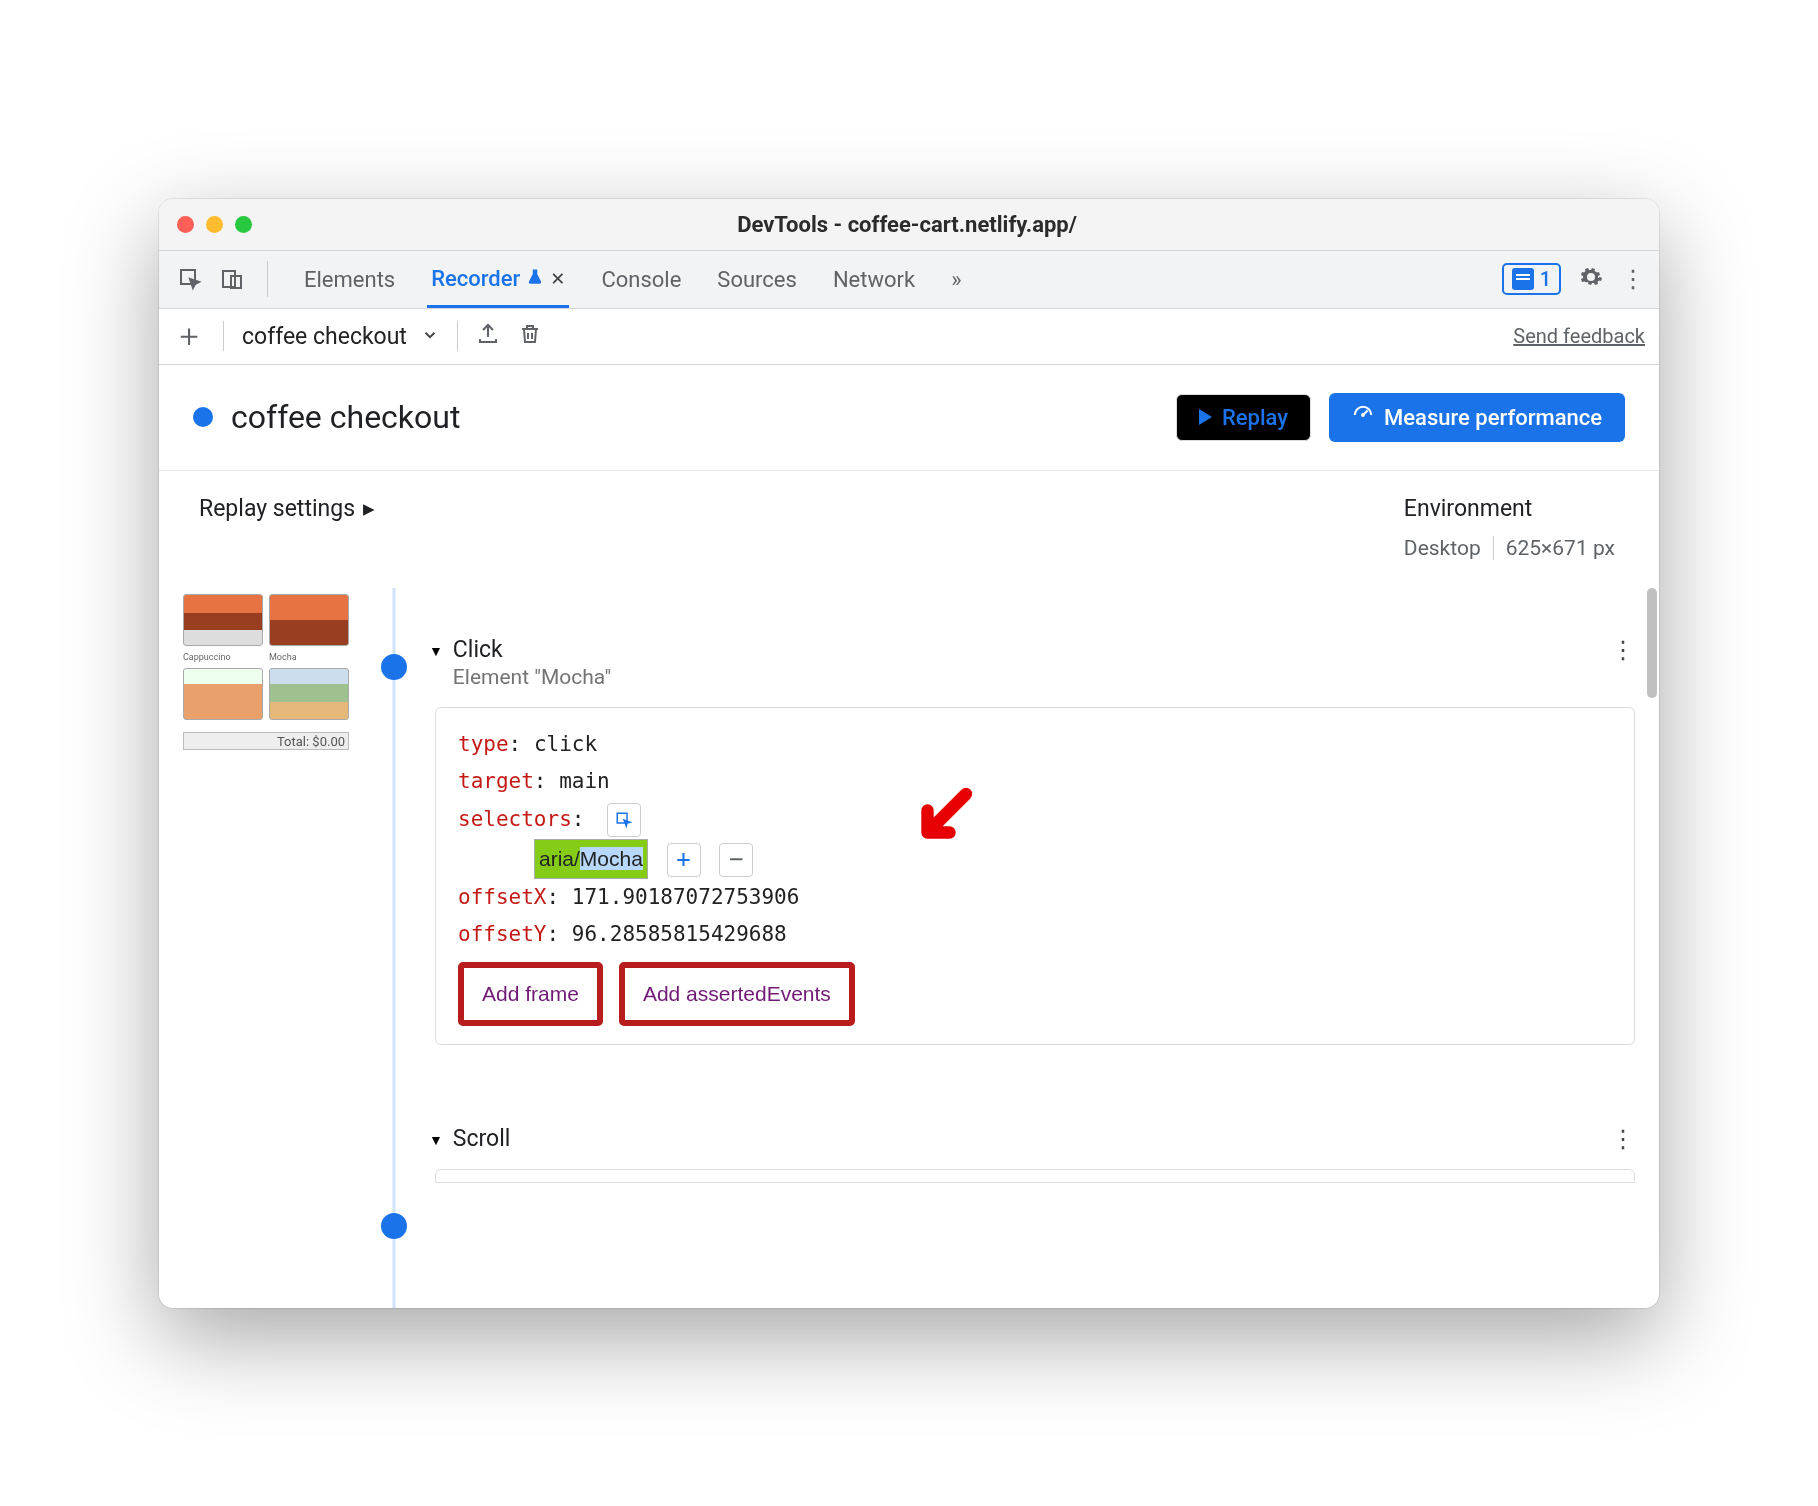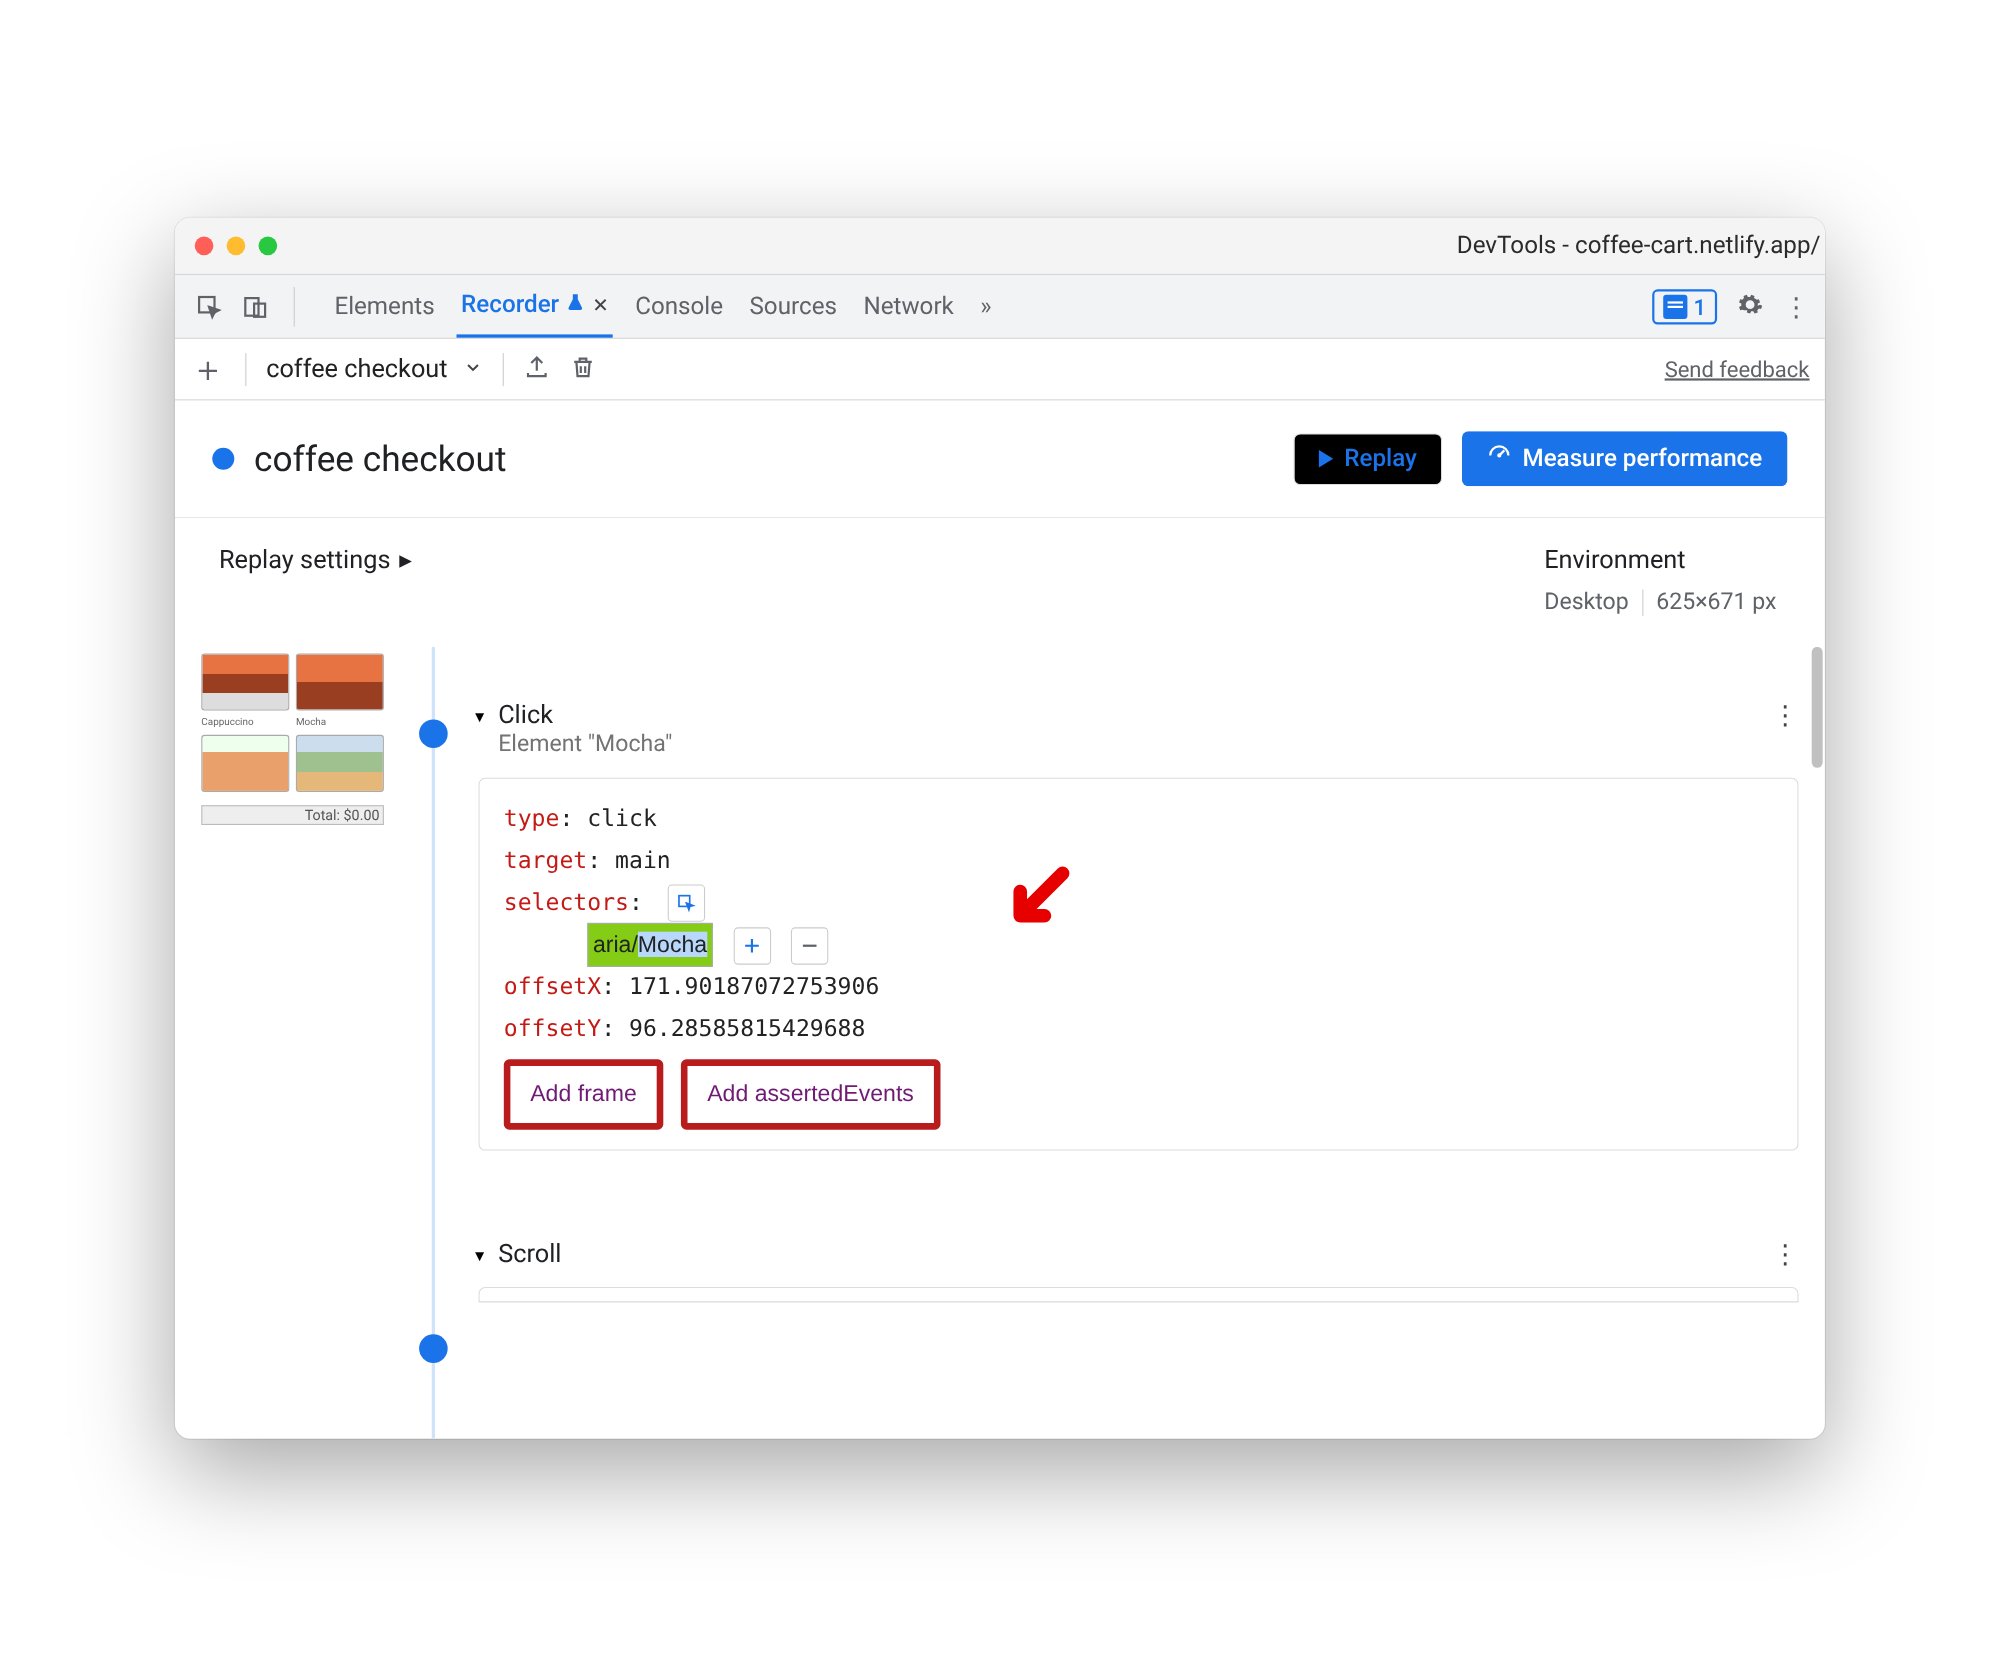--- a/index.html
+++ b/index.html
@@ -27,32 +27,32 @@
       background: #f4f4f4;
       border-bottom: 1px solid #d6d6d6;
       position: relative;
     }
     .traffic { display: flex; gap: 12px; }
     .dot { width: 17px; height: 17px; border-radius: 50%; }
     .red { background: #ff5f57; }
     .yellow { background: #febc2e; }
     .green { background: #28c840; }
     .title {
-      position: absolute; left: 0; right: 4px; text-align: right;
-      font-weight: 400; font-size: 22px; color: #2b2b2b;
+      position: absolute; left: 0; right: 4px; text-align: center;
+      font-weight: 700; font-size: 22px; color: #2b2b2b;
     }
 
     .tabbar {
       display: flex; align-items: center;
       height: 58px; background: #f1f3f4;
       border-bottom: 1px solid #d6d6d6;
       padding: 0 14px; gap: 8px;
     }
     .tabbar .icon-btn { width: 34px; height: 34px; display: flex; align-items: center; justify-content: center; color: #5f6368; }
-    .tabs { display: flex; align-items: center; gap: 16px; margin-left: 14px; flex: 1; }
+    .tabs { display: flex; align-items: center; gap: 28px; margin-left: 14px; flex: 1; }
     .tab { font-size: 22px; color: #5f6368; padding: 14px 4px; display: flex; align-items: center; gap: 6px; }
     .tab.active { color: #1a73e8; font-weight: 500; border-bottom: 3px solid #1a73e8; margin-bottom: -1px; }
     .tab-close { font-size: 18px; color: #444; }
     .right-tools { display: flex; align-items: center; gap: 18px; }
     .issue-badge {
       display: flex; align-items: center; gap: 6px;
       border: 2px solid #1a73e8; border-radius: 5px; padding: 2px 8px;
       color: #1a73e8; font-size: 20px; font-weight: 500;
     }
     .chat-icon { width: 22px; height: 22px; background: #1a73e8; border-radius: 3px; position: relative; }

